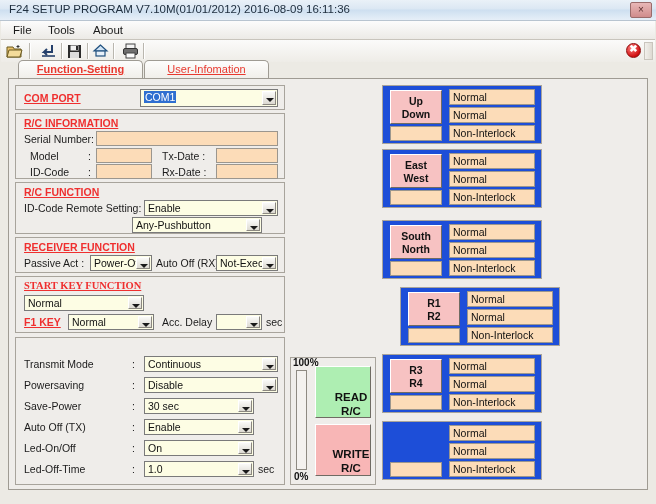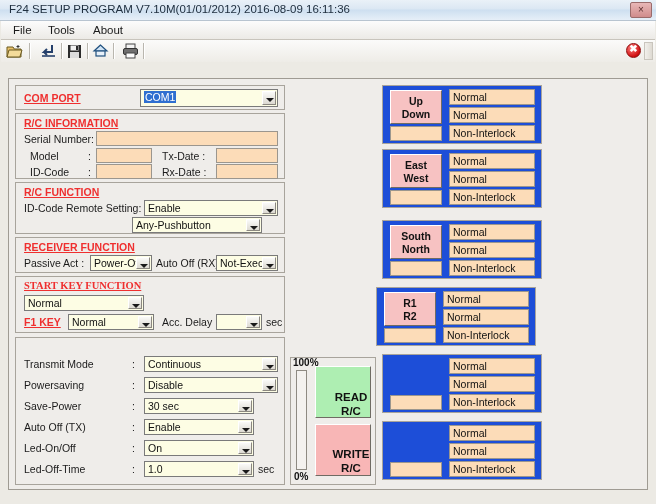--- a/index.html
+++ b/index.html
@@ -256,20 +256,28 @@
       </svg>
     </div>
     <div class="tsep" style="left:142px;"></div>
 
     <div class="toolbar-close">
       <span class="xg">✖</span>
     </div>
     <div class="tb-scroll"></div>
   </div>
 
+  <div class="tabstrip">
+    <div class="tab" style="left:10px;width:125px;">
+      <span>Function-Setting</span>
+    </div>
+    <div class="tab inactive" style="left:136px;width:125px;">
+      <span>User-Infomation</span>
+    </div>
+  </div>
 
   <div class="client">
 
     <div class="group" style="left:6px;top:6px;width:270px;height:25px;">
       <div class="lbl-red" style="left:8px;top:6px;">COM  PORT</div>
       <div class="combo" style="left:124px;top:3px;width:138px;height:18px;">
         <span class="val sel">COM1</span>
         <span class="arrow"></span>
       </div>
     </div>
@@ -461,40 +469,44 @@
         <span class="txt">Normal</span>
       </div>
       <div class="peach" style="left:66px;top:21px;width:86px;height:16px;">
         <span class="txt">Normal</span>
       </div>
       <div class="peach" style="left:66px;top:39px;width:86px;height:16px;">
         <span class="txt">Non-Interlock</span>
       </div>
     </div>
 
-    <div class="dirpanel" style="left:367px;top:208px;width:160px;height:59px;padding-left:48px;">
+    <div class="dirpanel" style="left:391px;top:208px;width:160px;height:59px;padding-left:48px;">
       <div class="dirbtn" style="left:7px;top:4px;width:52px;height:34px;">
         <div>R1</div>
         <div>R2</div>
       </div>
       <div class="peach" style="left:7px;top:40px;width:52px;height:15px;">
         <span class="txt"></span>
       </div>
       <div class="peach" style="left:66px;top:3px;width:86px;height:16px;">
         <span class="txt">Normal</span>
       </div>
       <div class="peach" style="left:66px;top:21px;width:86px;height:16px;">
         <span class="txt">Normal</span>
       </div>
       <div class="peach" style="left:66px;top:39px;width:86px;height:16px;">
         <span class="txt">Non-Interlock</span>
       </div>
     </div>
 
     <div class="dirpanel" style="left:373px;top:275px;width:160px;height:59px;">
+      <div class="dirbtn" style="left:7px;top:4px;width:52px;height:34px;">
+        <div>R3</div>
+        <div>R4</div>
+      </div>
       <div class="peach" style="left:7px;top:40px;width:52px;height:15px;">
         <span class="txt"></span>
       </div>
       <div class="peach" style="left:66px;top:3px;width:86px;height:16px;">
         <span class="txt">Normal</span>
       </div>
       <div class="peach" style="left:66px;top:21px;width:86px;height:16px;">
         <span class="txt">Normal</span>
       </div>
       <div class="peach" style="left:66px;top:39px;width:86px;height:16px;">

